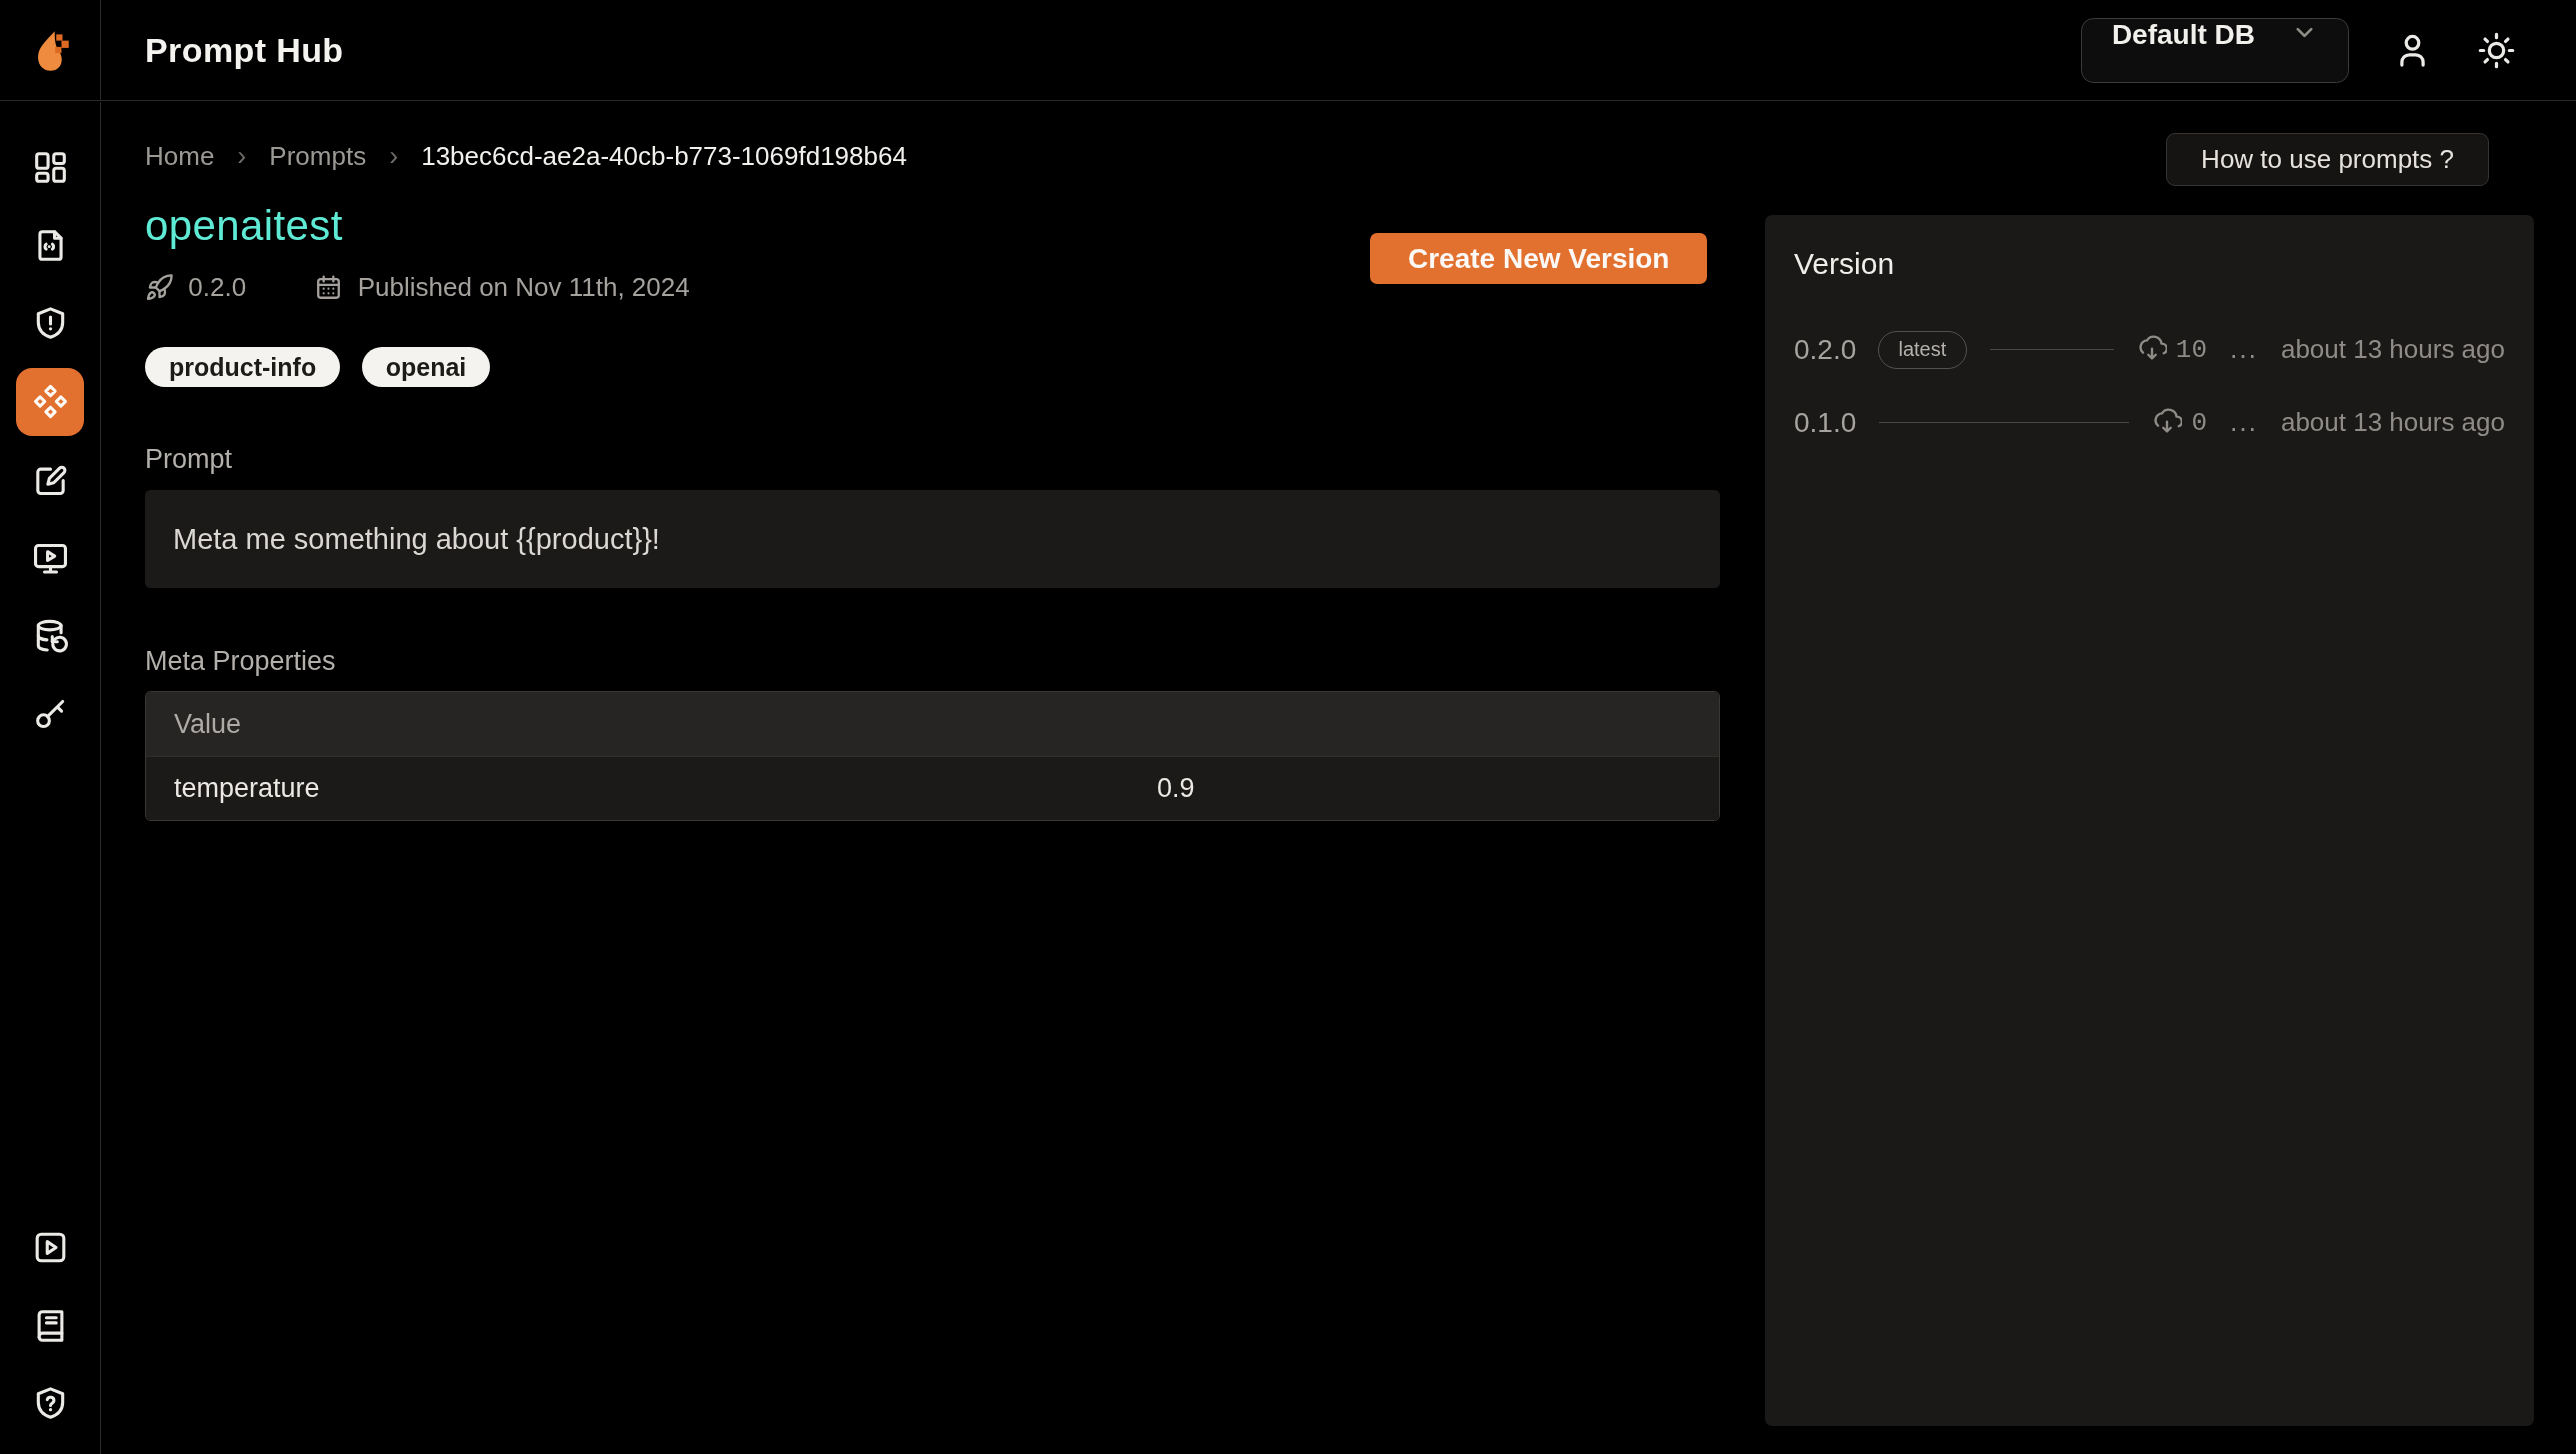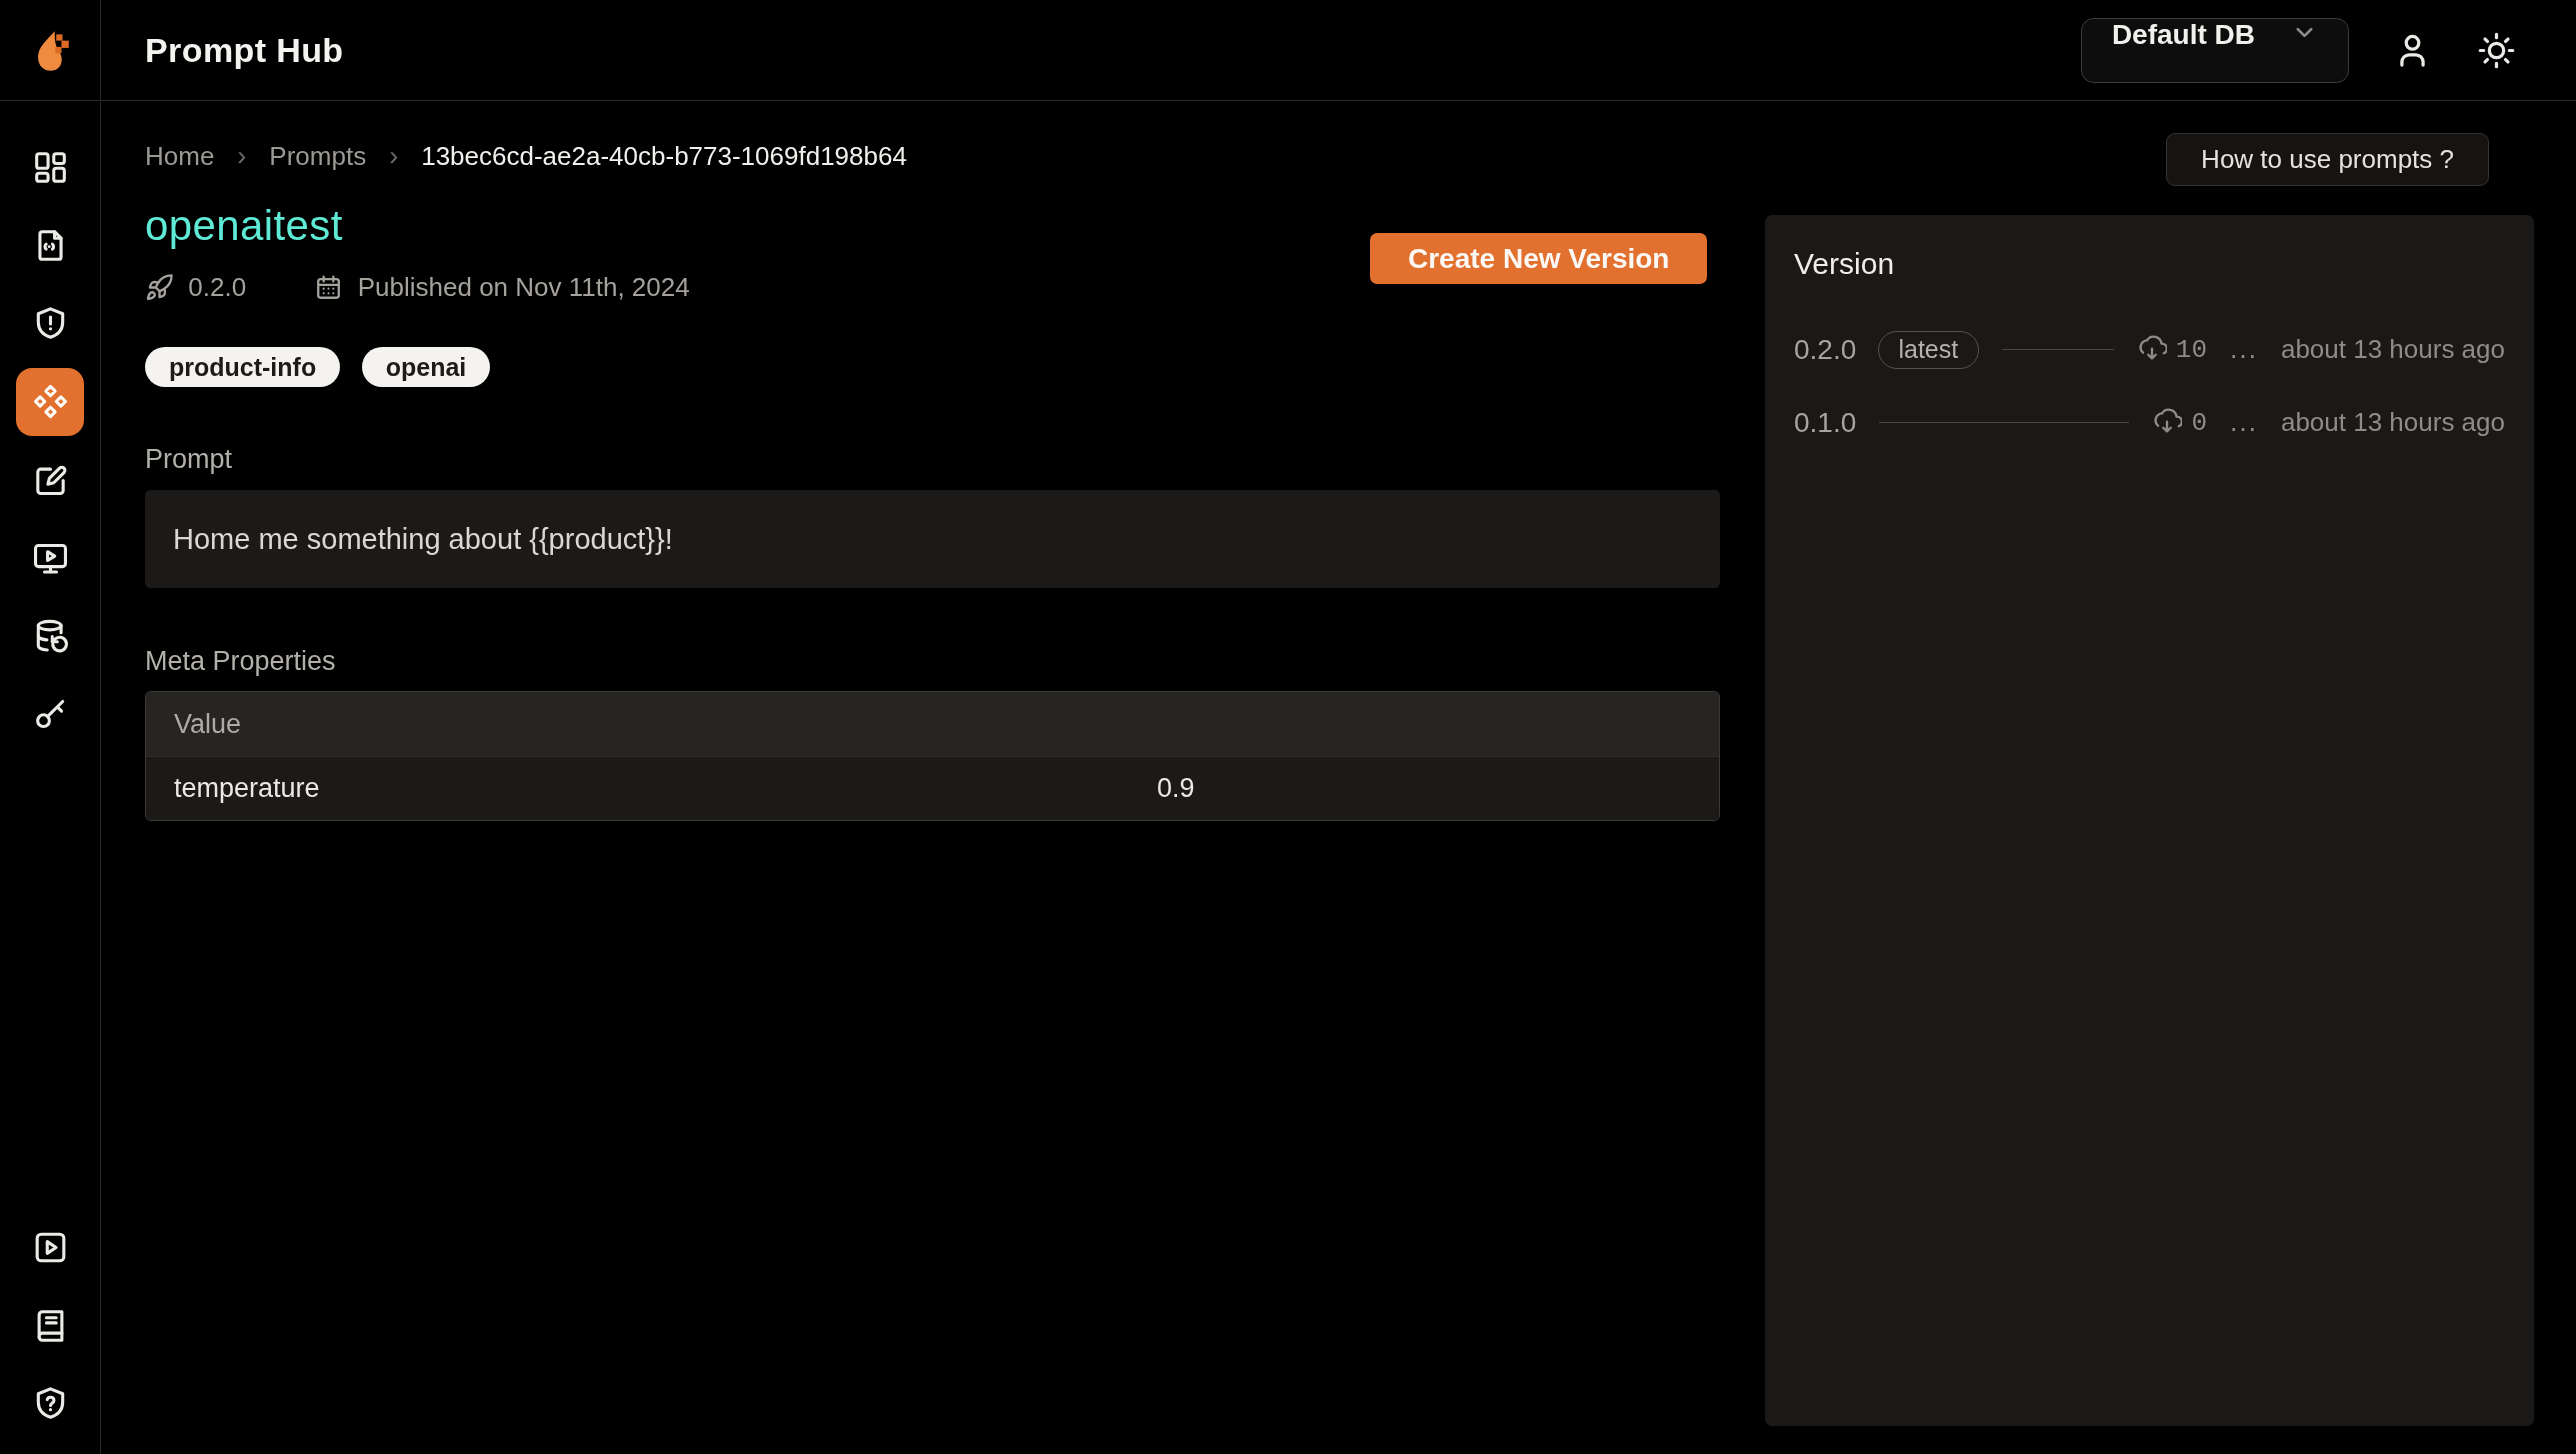--- a/index.html
+++ b/index.html
@@ -139,21 +139,21 @@
     background: #1a1918; border-radius: 7.2px;
     padding: 32px 29px 0 29px;
   }
   .version-title { font-size: 30px; font-weight: 500; color: #f0eeea; }
   .version-rows { margin-top: 47px; display: flex; flex-direction: column; gap: 30px; }
   .v-row { display: flex; align-items: center; height: 43px; cursor: pointer; }
   .v-num { font-size: 28px; color: #a7a4a0; }
   .v-badge {
     margin-left: 21.5px; height: 38px; border: 0.9px solid #55524e; border-radius: 19px;
     display: flex; align-items: center; padding: 0 19.7px;
-    font-size: 25px; color: #b5b2ae;
+    font-size: 20px; color: #b5b2ae;
   }
   .v-line { flex: 1; height: 0.9px; background: #4a4744; margin: 0 23px; }
   .v-downloads { display: flex; align-items: center; gap: 9px; color: #8f8c88; font-size: 26px; font-family: Liberation Mono, monospace; }
   .v-more { margin-left: 23px; color: #8f8c88; font-size: 27px; letter-spacing: 1.8px; cursor: pointer; }
   .v-time { margin-left: 23px; color: #8f8c88; font-size: 26px; white-space: nowrap; }
 
   .st { stroke: #eceae6; stroke-width: 1.9; fill: none; stroke-linecap: round; stroke-linejoin: round; }
   .st-gray { stroke: #a5a29e; stroke-width: 1.9; fill: none; stroke-linecap: round; stroke-linejoin: round; }
   .st-dl { stroke: #8f8c88; stroke-width: 1.9; fill: none; stroke-linecap: round; stroke-linejoin: round; }
 </style>
@@ -317,21 +317,21 @@
 
   <div class="tags-row">
     <span class="tag-pill">product-info</span>
     <span class="tag-pill">openai</span>
   </div>
 
   <div class="create-btn">Create New Version</div>
 
   <div class="section-label prompt-label">Prompt</div>
   <div class="prompt-box">
-    <span>Home me something about {{product}}!</span>
+    <span>Meta me something about {{product}}!</span>
   </div>
 
   <div class="section-label meta-label">Meta Properties</div>
   <div class="meta-table">
     <div class="mt-row mt-head">
       <div class="mt-cell">Value</div>
     </div>
     <div class="mt-row mt-body">
       <div class="mt-cell">temperature</div>
       <div class="mt-cell">0.9</div>

